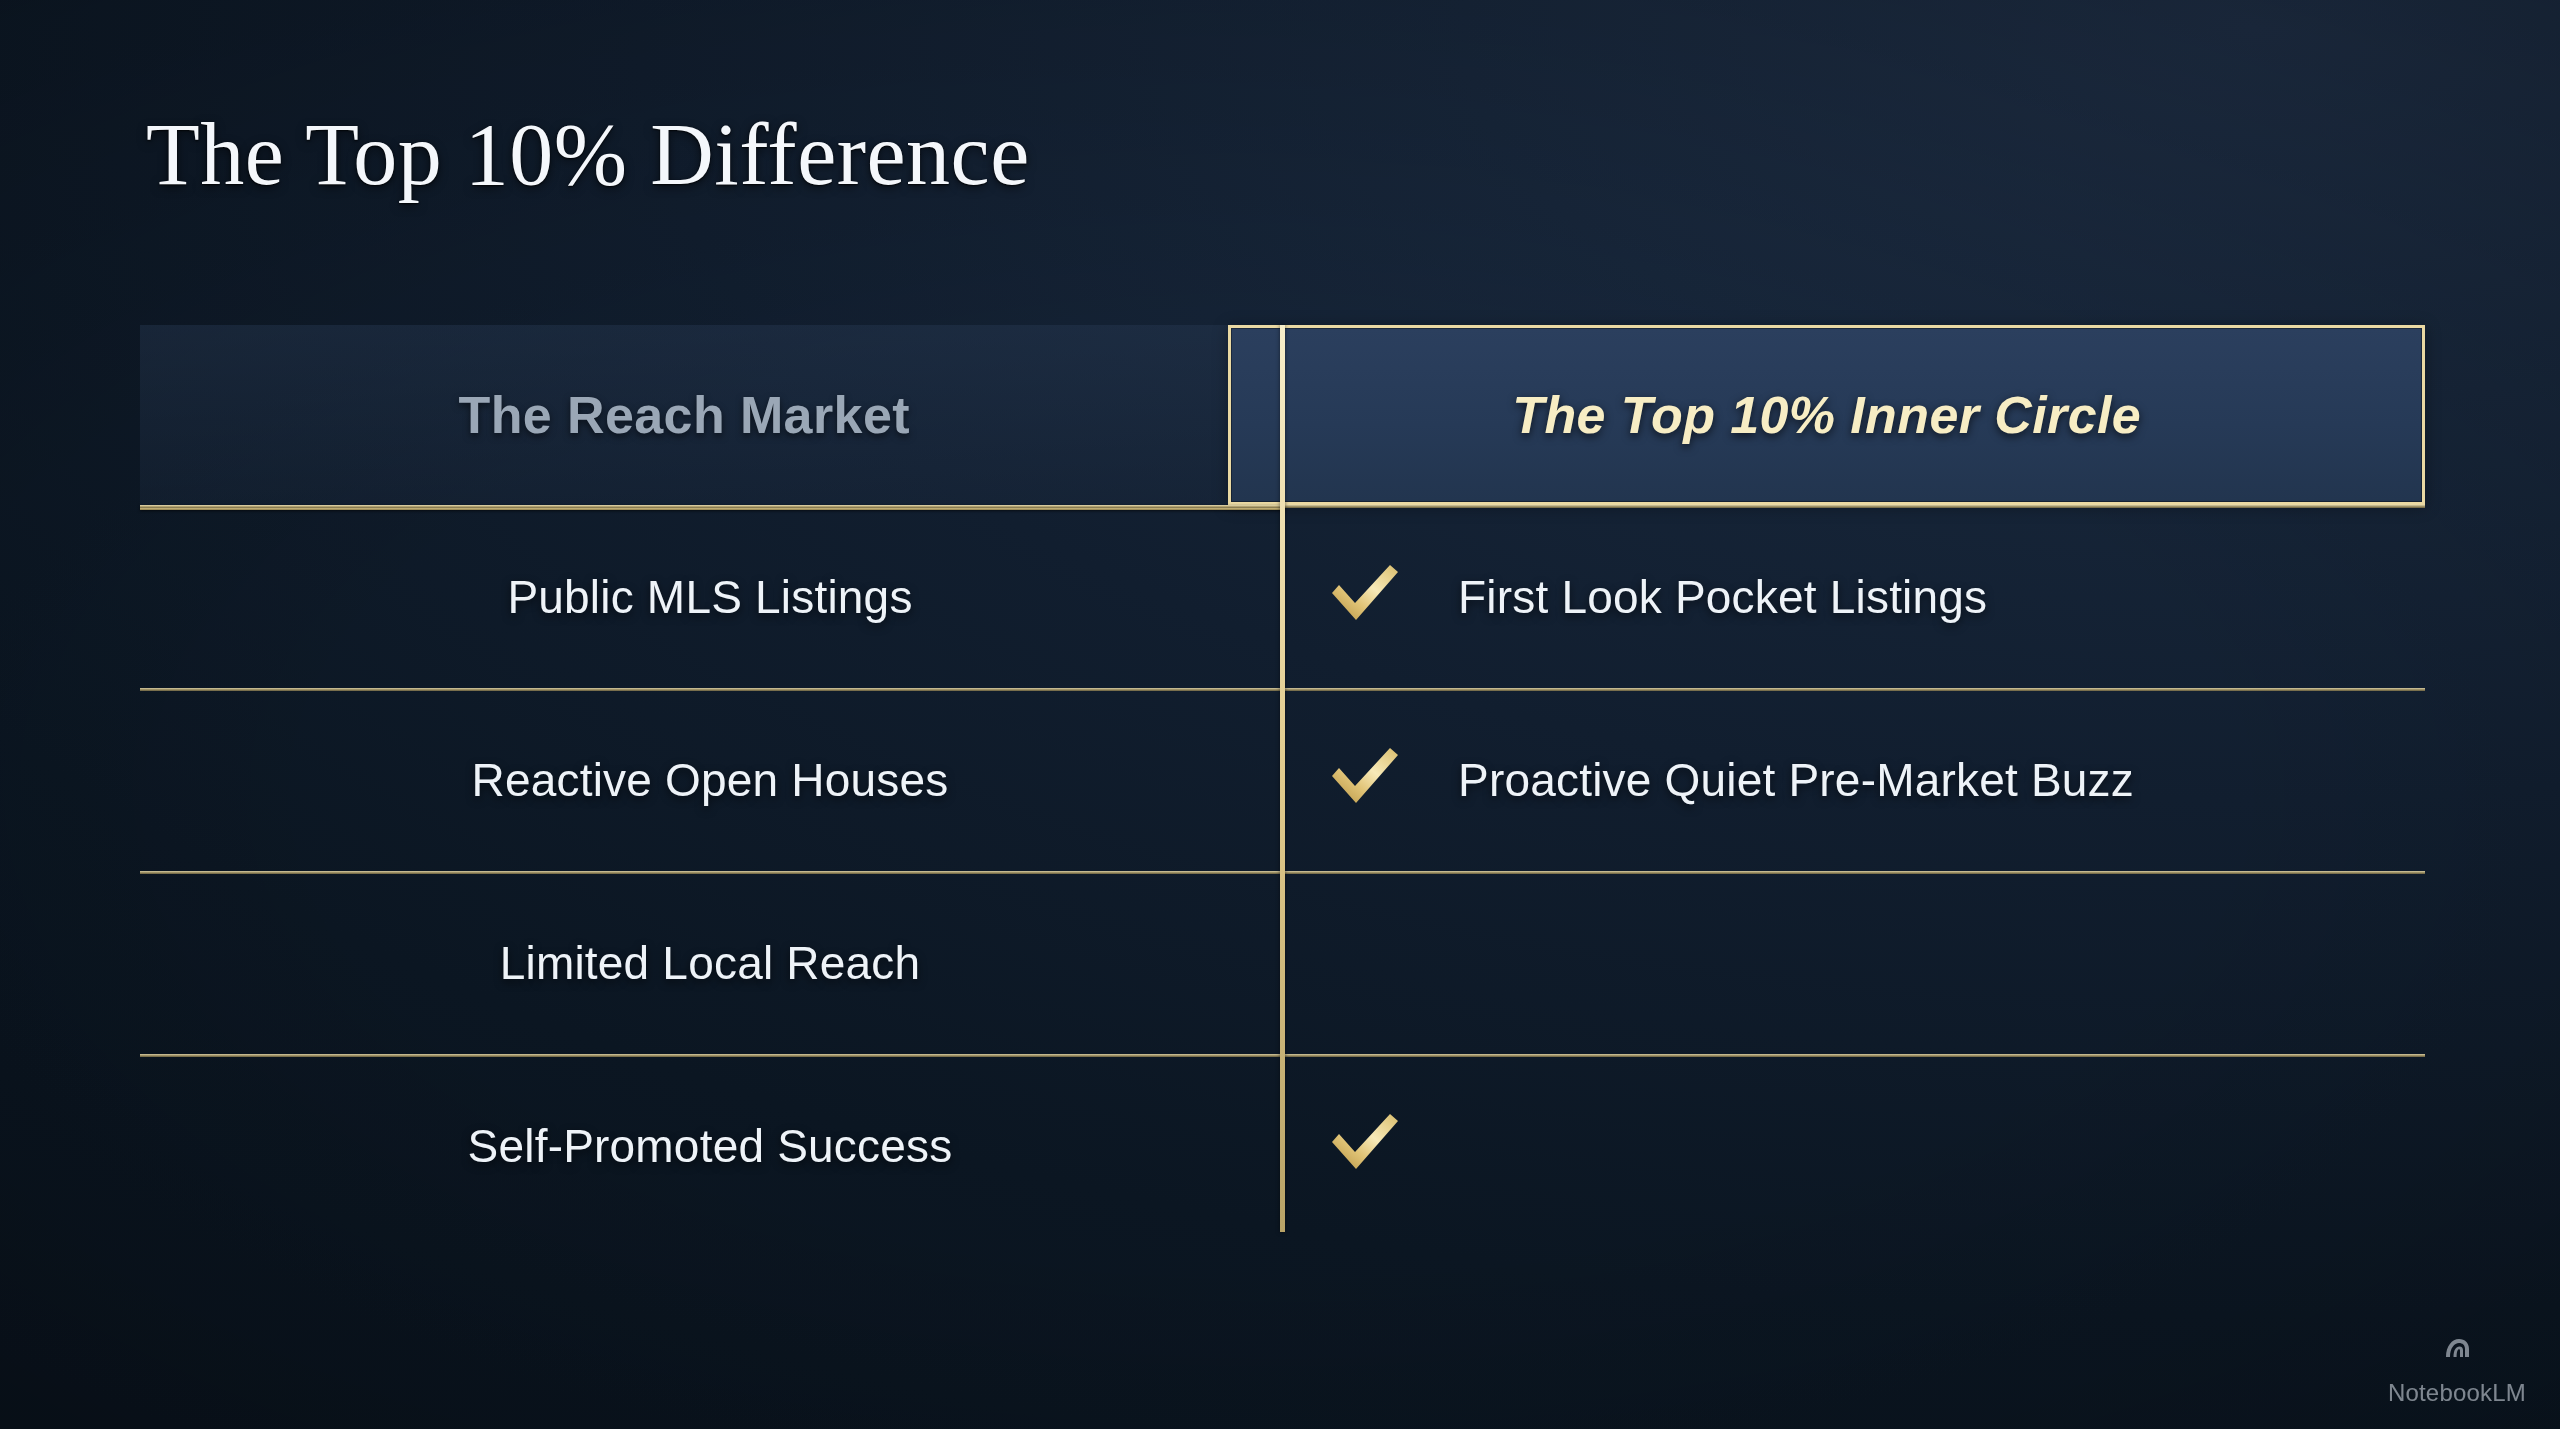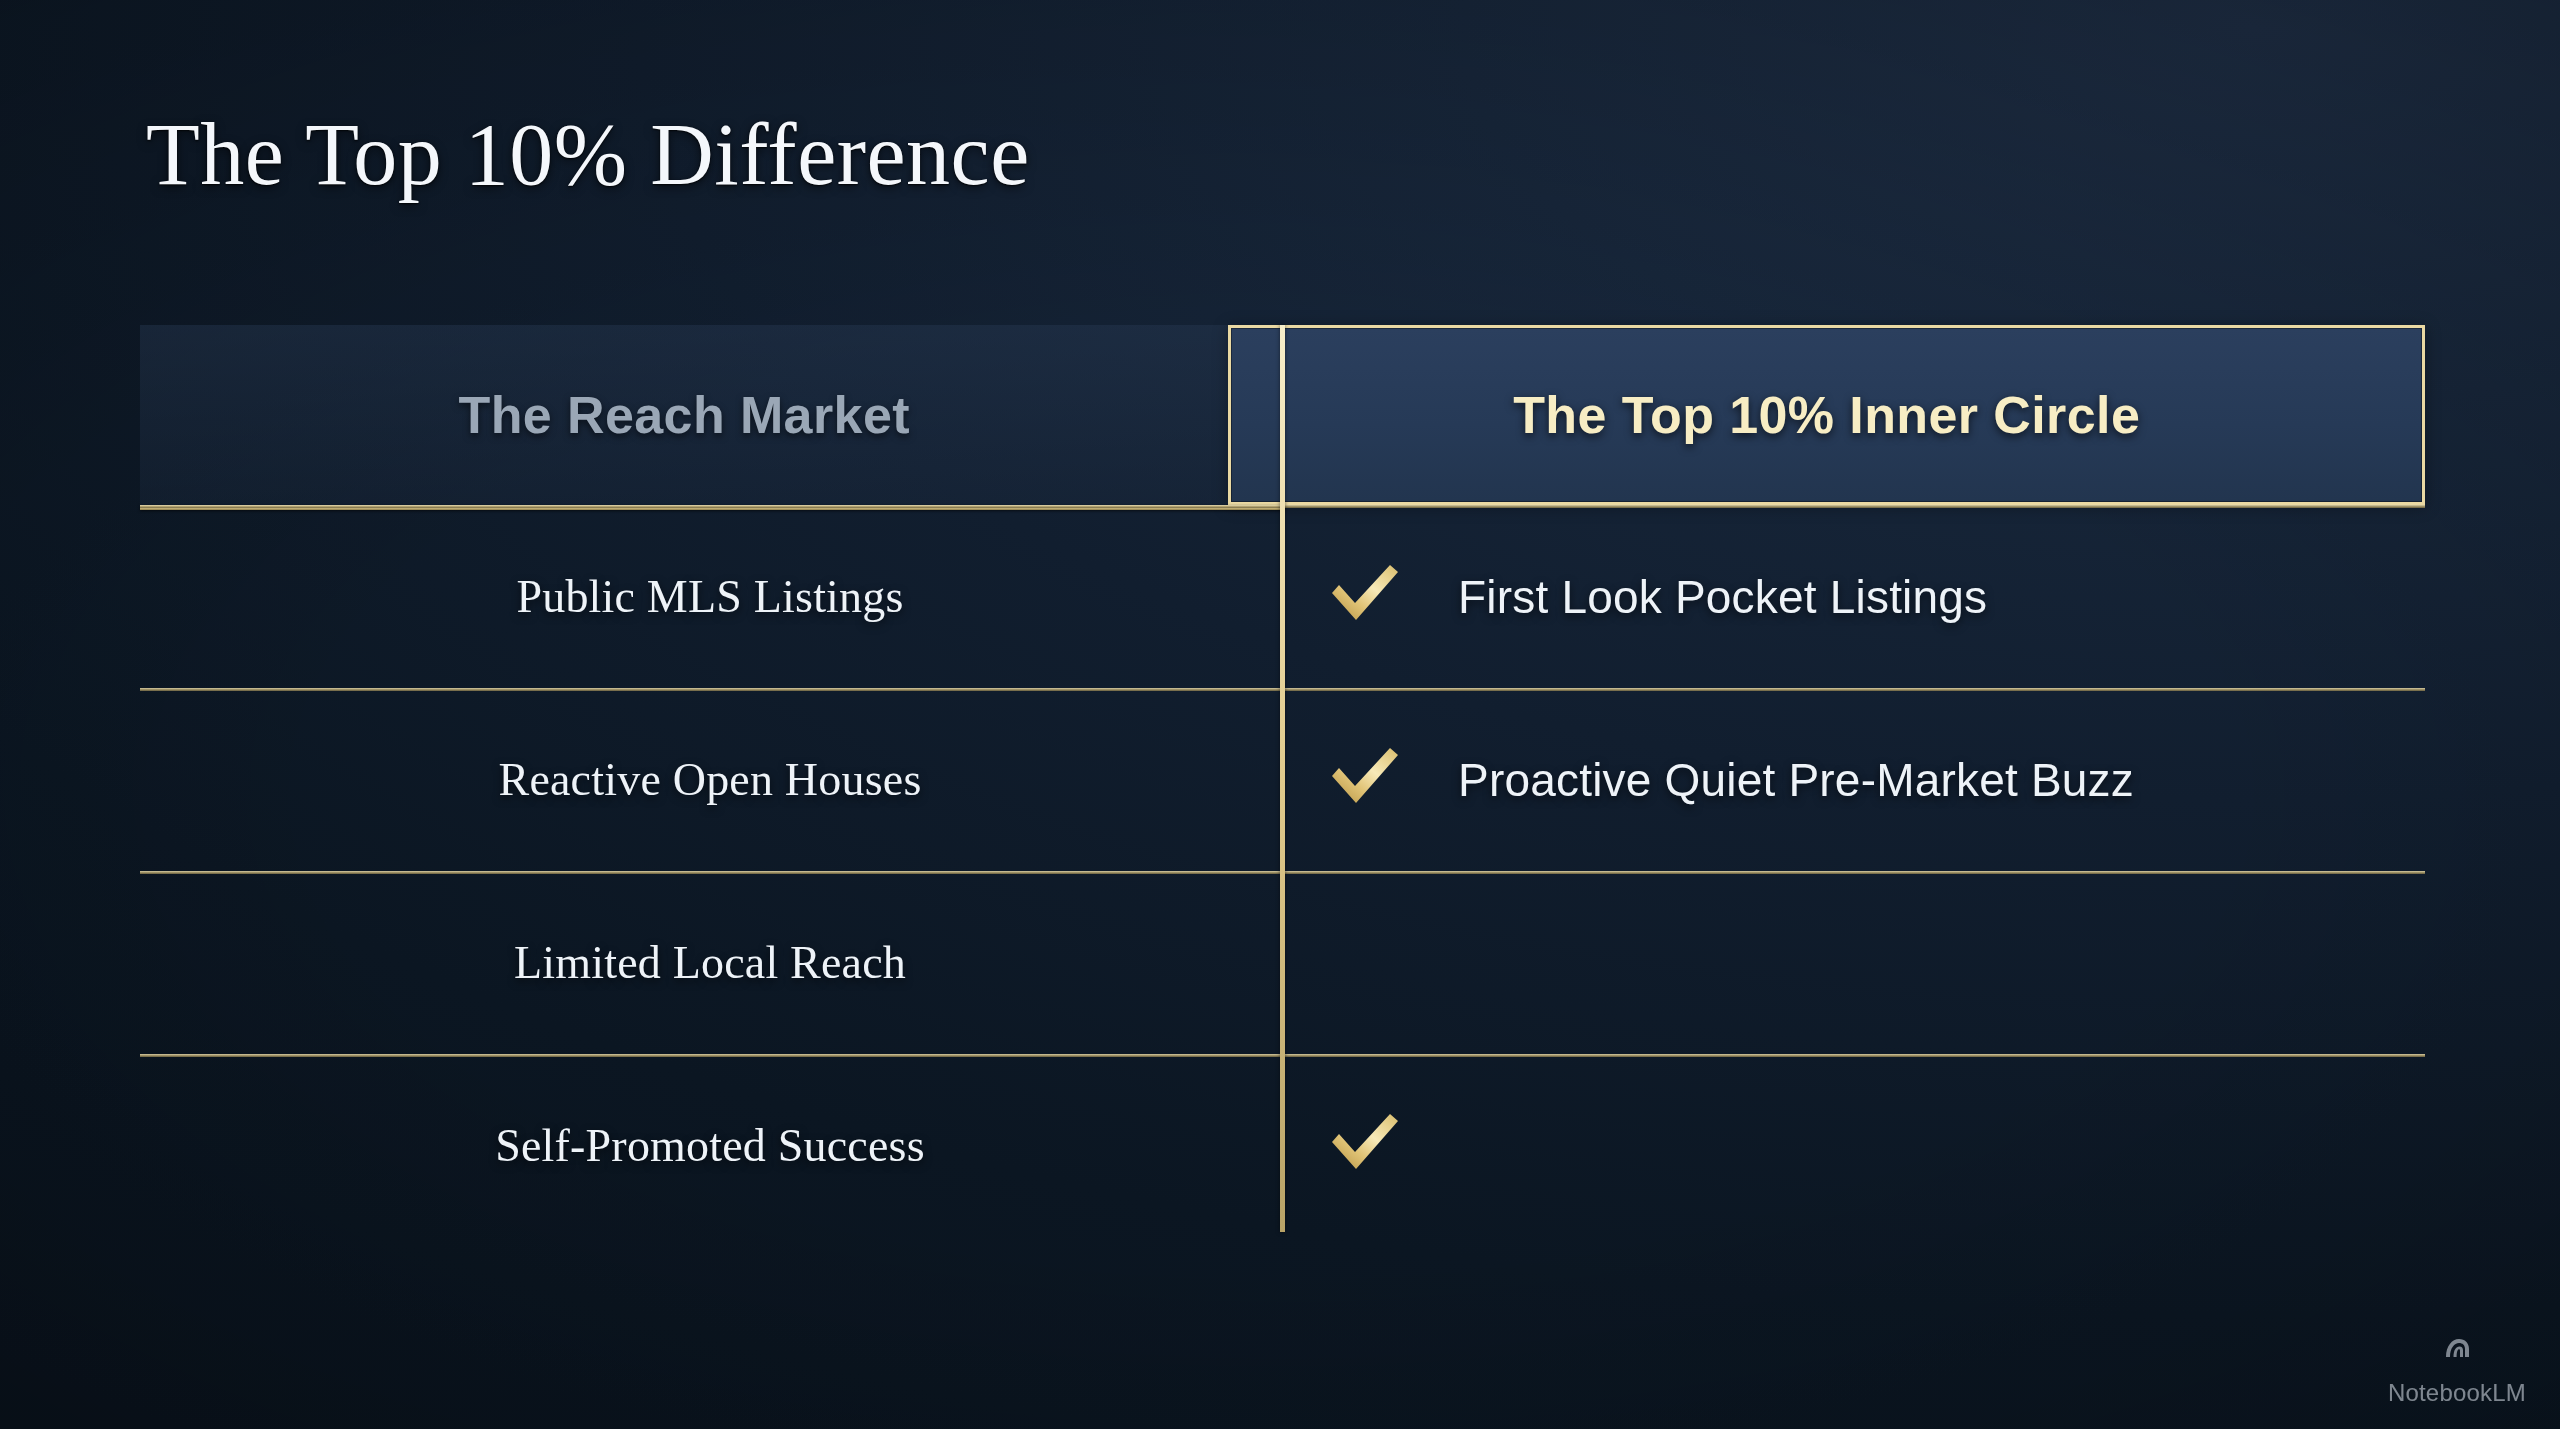--- a/index.html
+++ b/index.html
@@ -64,20 +64,21 @@
     letter-spacing:0.4px;
     text-shadow:0 3px 7px rgba(0,0,0,0.55);
     white-space:nowrap;
   }
 
   .head-right {
     width:1253px;
     background:linear-gradient(180deg, #2b3f5e 0%, #263a57 55%, #22354f 100%);
     border:3px solid #ead9a3;
     box-shadow:0 0 0 1px rgba(0,0,0,0.35) inset, 0 2px 14px rgba(0,0,0,0.35);
+    font-style:italic;
   }
 
   .head-right-label {
     font-size:52px;
     font-weight:700;
     color:#f7edc4;
     letter-spacing:0.4px;
     text-shadow:0 3px 8px rgba(0,0,0,0.65);
     white-space:nowrap;
   }
@@ -113,21 +114,21 @@
     content:"";
     position:absolute;
     left:0; top:0;
     width:2285px; height:3px;
     background:linear-gradient(180deg, #e6dcb4 0%, #b9a873 40%, #6d6342 100%);
     opacity:0.92;
   }
 
   .cell-left {
     width:1140px;
-    display:flex; align-items:center; justify-content:center;font-family:Liberation Serif, serif;
+    display:flex; align-items:center; justify-content:center;
   }
 
   .cell-left-text {
     font-size:46px;
     font-weight:400;
     color:#eef3f8;
     letter-spacing:0.2px;
     text-shadow:0 3px 8px rgba(0,0,0,0.6);
     white-space:nowrap;
   }

